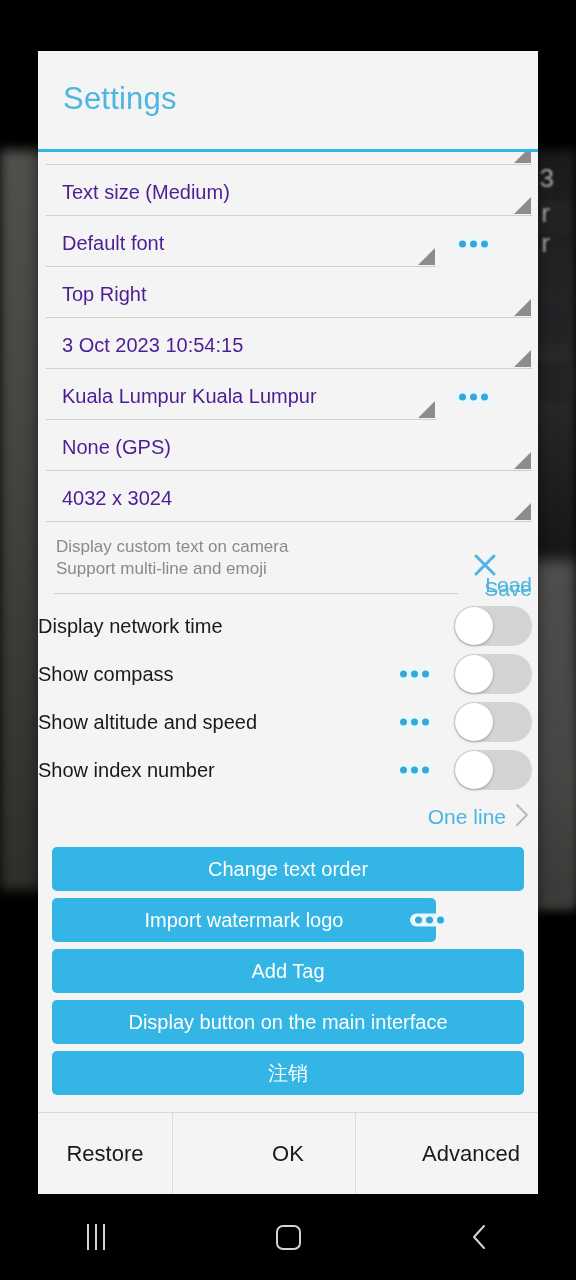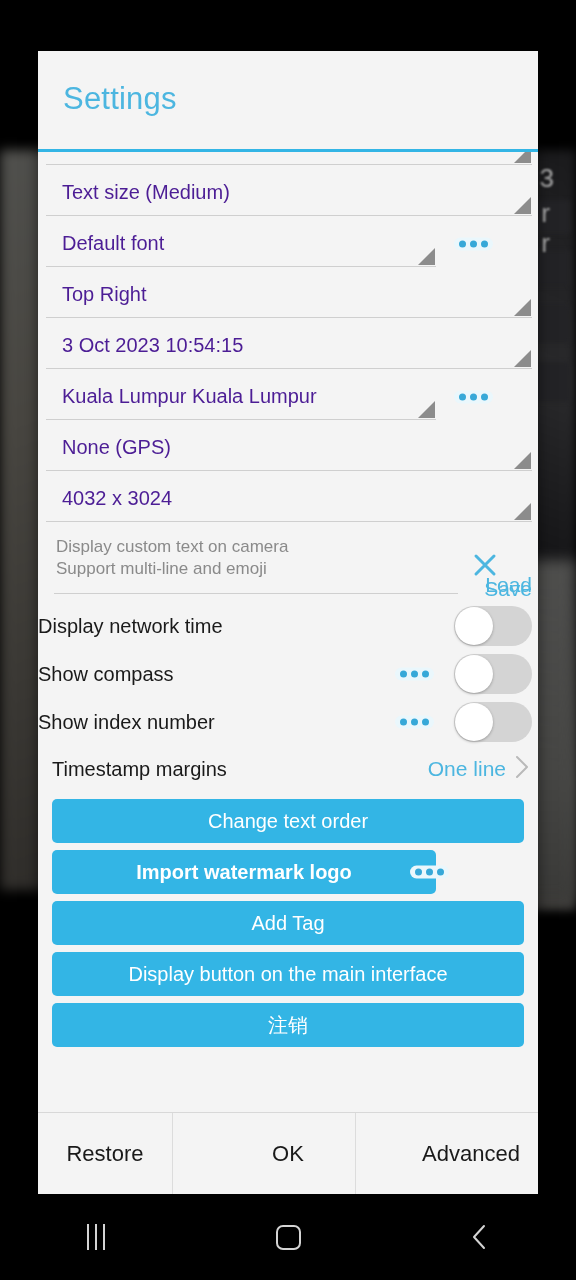--- a/index.html
+++ b/index.html
@@ -248,21 +248,21 @@
     border-radius: 5px;
     color: #ffffff;
     font-size: 20px;
     font-family: "Liberation Sans", sans-serif;
     width: 100%;
     display: flex;
     align-items: center;
     justify-content: center;
     cursor: pointer;
   }
-  .blue-btn.partial { width: 384px; font-weight: bold; }
+  .blue-btn.partial { width: 384px; }
   .dots.btn-dots { left: 372px; top: 50%; transform: translateY(-50%); }
 
   
   .dlg-footer {
     flex: 0 0 82px;
     display: flex;
     border-top: 1px solid #d8d8d8;
     background: #f4f4f4;
     gap: 48px;
   }
@@ -416,34 +416,44 @@
           <span class="dots tog-dots">
             <i></i>
             <i></i>
             <i></i>
           </span>
           <span class="switch">
             <span class="knob"></span>
           </span>
         </div>
         <div class="toggle-row">
+          <span class="toggle-label">Show altitude and speed</span>
+          <span class="dots tog-dots">
+            <i></i>
+            <i></i>
+            <i></i>
+          </span>
+          <span class="switch">
+            <span class="knob"></span>
+          </span>
+        </div>
+        <div class="toggle-row">
           <span class="toggle-label">Show index number</span>
           <span class="dots tog-dots">
             <i></i>
             <i></i>
             <i></i>
           </span>
           <span class="switch">
             <span class="knob"></span>
           </span>
         </div>
       </div>
 
     <div class="margins-row">
-      <span class="toggle-label">Timestamp margins</span>
       <span class="margins-value">One line</span>
       <span class="chev">
         <svg width="16" height="26" viewBox="0 0 16 26">
           <path d="M3 3 L13 13 L3 23" stroke="#b9b9b9" stroke-width="2" fill="none" stroke-linecap="round" stroke-linejoin="round"></path>
         </svg>
       </span>
     </div>
 
     <div id="button-list">
         <div class="btn-wrap">

